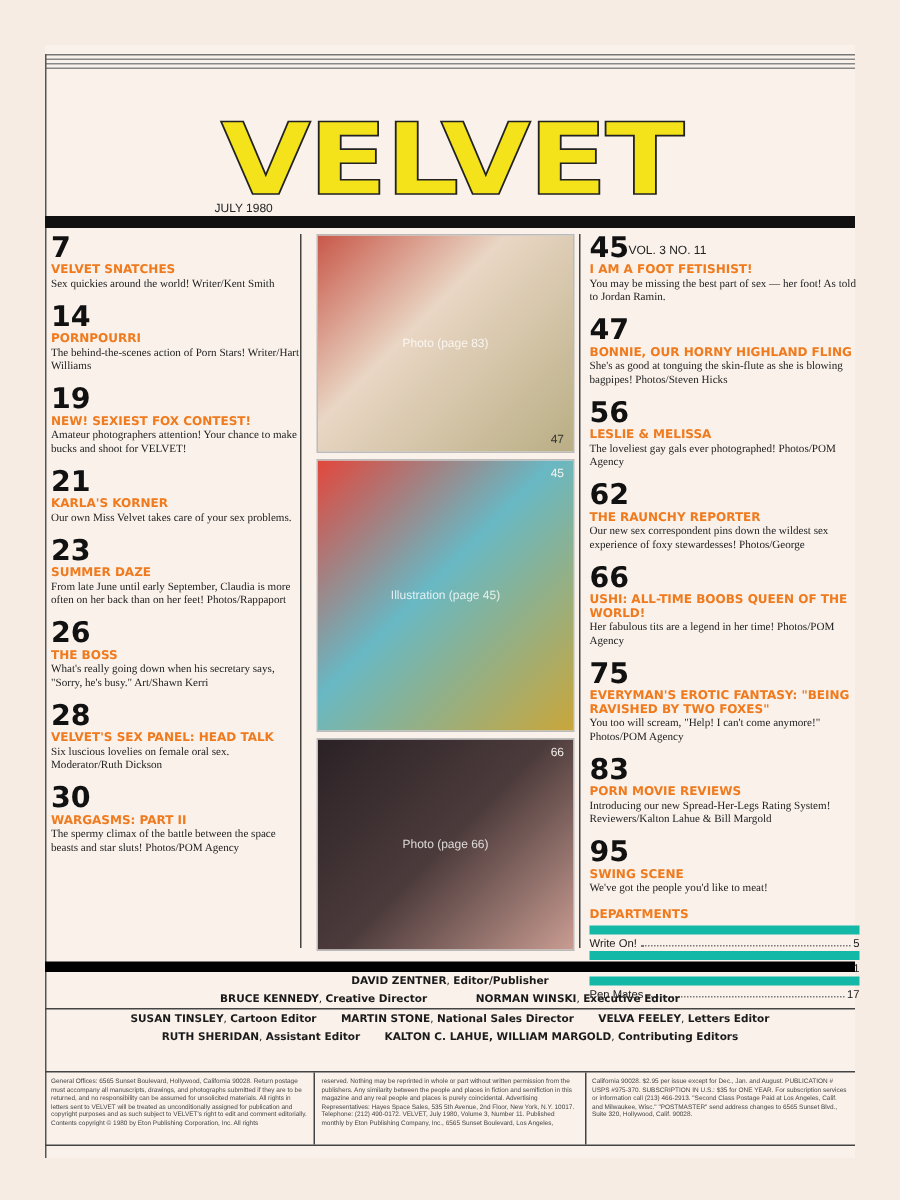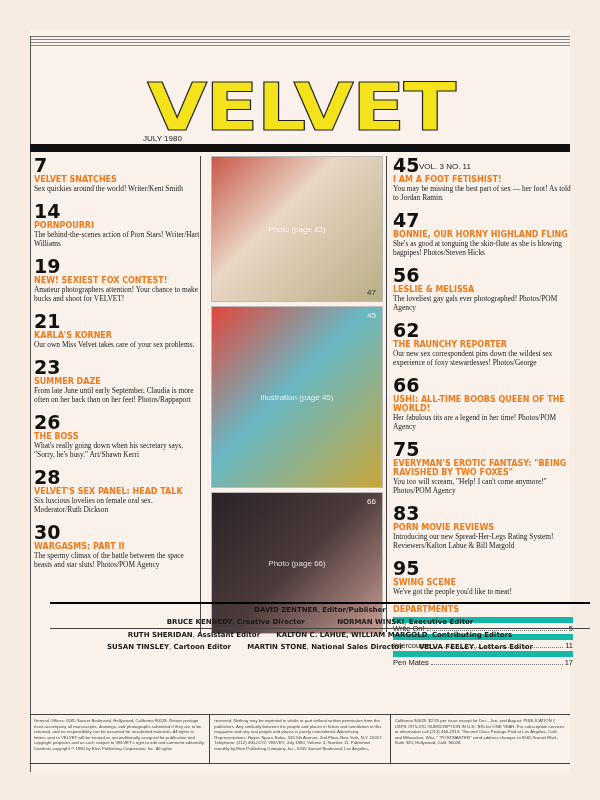--- a/index.html
+++ b/index.html
@@ -23,21 +23,21 @@
   .ph1{top:126px;height:144px;background:linear-gradient(135deg,#c8584a 0%,#e9d6c4 40%,#b9ae84 100%);}
   .ph2{top:276px;height:180px;background:linear-gradient(135deg,#e2473c 0%,#68b8c4 45%,#c9a63a 100%);}
   .ph3{top:462px;height:140px;background:linear-gradient(135deg,#2b2226 0%,#4c3b3b 50%,#c99c92 100%);}
   .phnum{position:absolute;right:6px;font-size:8px;color:#f4f0ea;}
   .ph1 .phnum{bottom:4px;color:#333;}
   .ph2 .phnum,.ph3 .phnum{top:4px;}
   .ph-label{position:absolute;left:0;right:0;top:50%;text-align:center;font-size:8px;color:rgba(255,255,255,0.8);transform:translateY(-50%);}
   .depts-h{font-family:"DejaVu Sans",sans-serif;font-weight:bold;font-size:8px;color:#f07a1e;margin:2px 0 3px;}
   .dept-row{display:flex;font-size:7.5px;line-height:11px;border-top:6px solid #14b8a6;}
   .dept-row .dots{flex:1;border-bottom:1px dotted #777;margin:0 2px 3px;}
-  .masthead{position:absolute;left:0;top:572px;width:540px;border-top:2px solid #000000;margin-left:20px;}
+  .masthead{position:absolute;left:0;top:611px;width:540px;border-top:7px solid #000000;}
   .mh-row{text-align:center;font-family:"DejaVu Sans",sans-serif;font-size:7px;line-height:12px;}
   .mh-row b{font-weight:bold;}
   .mh-row i{font-style:normal;font-weight:bold;}
   .mh-row span.gap{display:inline-block;width:14px;}
   .mh-sep{border-top:1px solid #444;}
   .fine{position:absolute;top:684px;left:0;width:540px;display:flex;border-top:1px solid #444;border-bottom:1px solid #444;}
   .fine div{flex:1;font-size:4.3px;line-height:5.5px;color:#444;padding:3px 4px;border-right:1px solid #444;height:42px;overflow:hidden;}
   .fine div:last-child{border-right:none;}
 </style>
 </head>
@@ -176,27 +176,27 @@
     <div class="mh-row">
       <b>DAVID ZENTNER</b>, <i>Editor/Publisher</i>
     </div>
     <div class="mh-row">
       <b>BRUCE KENNEDY</b>, <i>Creative Director</i>
       <span class="gap"></span><span class="gap"></span>
       <b>NORMAN WINSKI</b>, <i>Executive Editor</i>
     </div>
     <div class="mh-sep"></div>
     <div class="mh-row">
-      <b>RUTH SHERIDAN</b>, <i>Assistant Editor</i><span class="gap"></span>
-      <b>KALTON C. LAHUE, WILLIAM MARGOLD</b>, <i>Contributing Editors</i>
-    </div>
-    <div class="mh-row">
       <b>SUSAN TINSLEY</b>, <i>Cartoon Editor</i><span class="gap"></span>
       <b>MARTIN STONE</b>, <i>National Sales Director</i><span class="gap"></span>
       <b>VELVA FEELEY</b>, <i>Letters Editor</i>
+    </div>
+    <div class="mh-row">
+      <b>RUTH SHERIDAN</b>, <i>Assistant Editor</i><span class="gap"></span>
+      <b>KALTON C. LAHUE, WILLIAM MARGOLD</b>, <i>Contributing Editors</i>
     </div>
   </div>
 
   <div class="fine">
     <div>General Offices: 6565 Sunset Boulevard, Hollywood, California 90028. Return postage must accompany all manuscripts, drawings, and photographs submitted if they are to be returned, and no responsibility can be assumed for unsolicited materials. All rights in letters sent to VELVET will be treated as unconditionally assigned for publication and copyright purposes and as such subject to VELVET's right to edit and comment editorially. Contents copyright © 1980 by Eton Publishing Corporation, Inc. All rights</div>
     <div>reserved. Nothing may be reprinted in whole or part without written permission from the publishers. Any similarity between the people and places in fiction and semifiction in this magazine and any real people and places is purely coincidental. Advertising Representatives: Hayes Space Sales, 535 5th Avenue, 2nd Floor, New York, N.Y. 10017. Telephone: (212) 490-0172. VELVET, July 1980, Volume 3, Number 11. Published monthly by Eton Publishing Company, Inc., 6565 Sunset Boulevard, Los Angeles,</div>
     <div>California 90028. $2.95 per issue except for Dec., Jan. and August. PUBLICATION # USPS #975-370. SUBSCRIPTION IN U.S.: $35 for ONE YEAR. For subscription services or information call (213) 466-2913. "Second Class Postage Paid at Los Angeles, Calif. and Milwaukee, Wisc." "POSTMASTER" send address changes to 6565 Sunset Blvd., Suite 320, Hollywood, Calif. 90028.</div>
   </div>
 </div>
 

